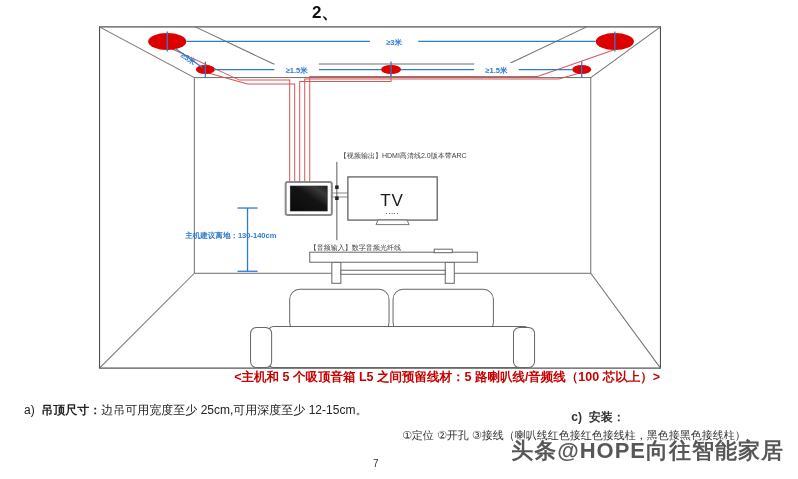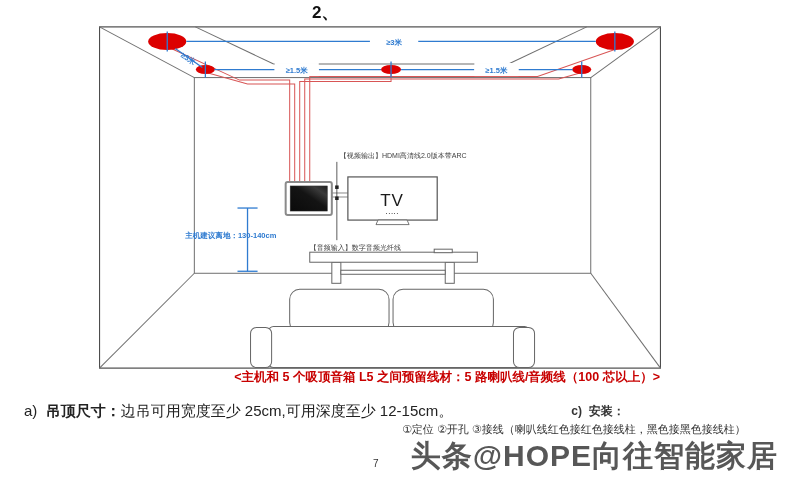--- a/index.html
+++ b/index.html
@@ -14,28 +14,28 @@
   svg .frame{stroke:#4d4d4d;stroke-width:1.2;fill:none;}
   svg .blue{stroke:#2f7bd0;stroke-width:1.3;fill:none;}
   svg .bluetext{fill:#2f7bd0;font-size:7.5px;font-weight:bold;}
   svg .wire{stroke:#d85555;stroke-width:1;fill:none;}
   svg .spk{fill:#dc0000;stroke:none;}
   svg .lbl{fill:#3d3d3d;font-size:7px;}
   svg .furn{stroke:#666;stroke-width:1;fill:#fff;}
   svg .callout{stroke:#333;stroke-width:0.8;fill:none;}
   .caption{position:absolute;left:100px;top:369px;width:560px;text-align:right;
            color:#c80000;font-weight:bold;font-size:12.5px;white-space:nowrap;}
-  .specs-left{position:absolute;left:13px;top:402px;width:380px;font-size:15px;
+  .specs-left{position:absolute;left:13px;top:402px;width:380px;font-size:12px;
               color:#222;line-height:17px;white-space:nowrap;}
   .specs-left .line-a{padding-left:11px;}
   .spec-key{font-weight:bold;}
   .specs-right{position:absolute;left:402px;top:402px;width:392px;font-size:11px;
                color:#333;line-height:18px;white-space:nowrap;}
-  .specs-right .c-head{text-align:center;font-weight:bold;font-size:12px;}
-  .watermark{position:absolute;right:20px;top:436px;font-size:30px;font-weight:bold;
+  .specs-right .c-head{text-align:center;font-weight:bold;font-size:12px;margin-top:6px;}
+  .watermark{position:absolute;right:14px;top:436px;font-size:22px;font-weight:bold;
              color:rgba(58,58,58,0.85);letter-spacing:1px;white-space:nowrap;
              text-shadow:1px 1px 0 #fff,-1px 1px 0 #fff,1px -1px 0 #fff,
                          -1px -1px 0 #fff,2px 2px 0 rgba(255,255,255,0.9);}
   .pageno{position:absolute;left:373px;top:458px;font-size:10px;color:#333;}
 </style>
 </head>
 <body>
 
 <div class="page-title">
   <span class="num">2、</span>

